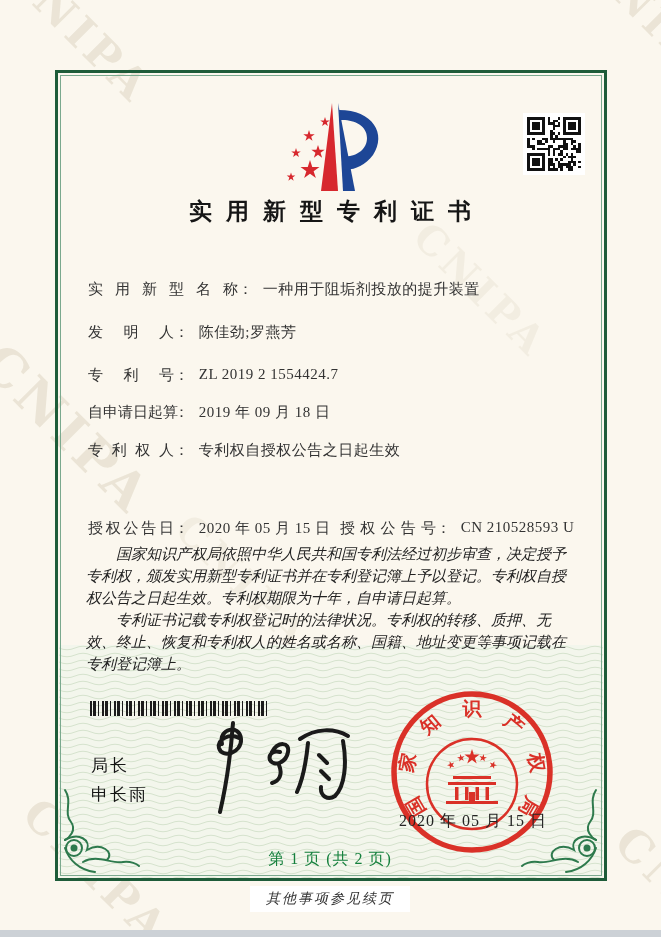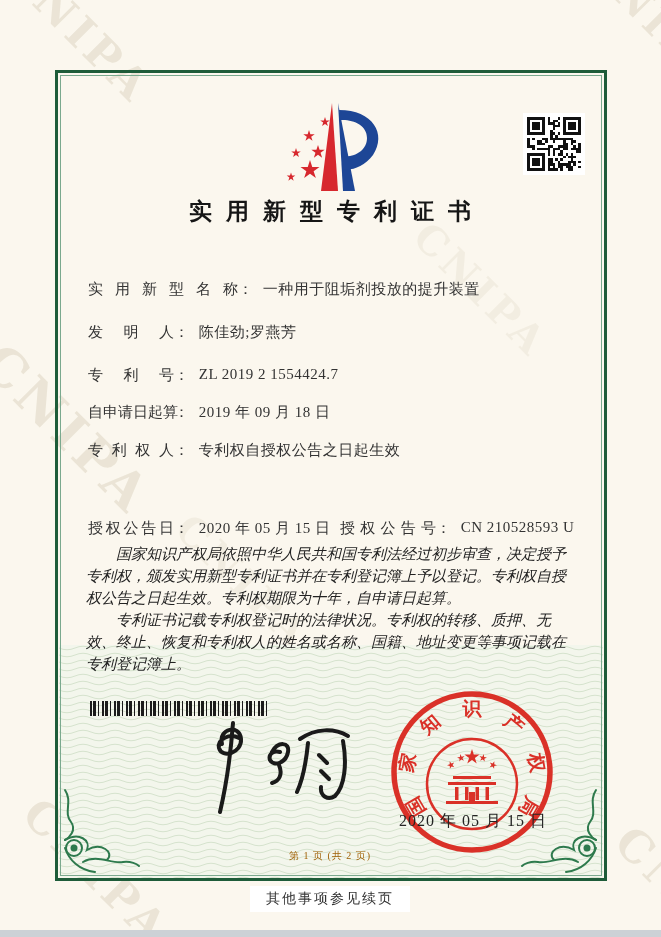--- a/index.html
+++ b/index.html
@@ -49,23 +49,23 @@
     background:repeating-linear-gradient(90deg,#1c1c1c 0 2px,transparent 2px 3px,#1c1c1c 3px 6px,transparent 6px 8px,#1c1c1c 8px 9px,transparent 9px 12px);
   }
   .signer{position:absolute;left:91px;top:751px;font-family:"Liberation Sans","DejaVu Sans",sans-serif;
     font-size:17px;color:#161616;letter-spacing:2px;line-height:29px;}
   .signature{position:absolute;left:192px;top:716px;}
   .seal{position:absolute;left:387px;top:687px;opacity:.94;}
   .seal-date{position:absolute;left:399px;top:811px;font-size:16px;letter-spacing:1px;color:#242424;z-index:5;}
   .corner{position:absolute;}
   .corner-l{left:57px;top:788px;}
   .corner-r{left:520px;top:788px;transform:scaleX(-1);}
-  .page-num{position:absolute;left:55px;top:849px;width:550px;text-align:center;font-size:10px;color:#a16207;letter-spacing:1px;}
+  .page-num{position:absolute;left:55px;top:849px;width:550px;text-align:center;font-size:16px;color:#15803d;letter-spacing:1px;}
   .note-line{position:absolute;left:55px;top:886px;width:550px;text-align:center;}
-  .note-line span{display:inline-block;background:#ffffff;padding:4px 16px;font-size:14px;color:#333;letter-spacing:2px;}
+  .note-line span{display:inline-block;background:#ffffff;padding:4px 16px;font-size:14px;font-style:italic;color:#333;letter-spacing:2px;}
   .scan-edge{position:absolute;left:0;bottom:0;width:661px;height:7px;background:#ccd1d6;}
 </style>
 </head>
 <body>
 
 <div class="page">
 
   <span class="wm" style="left:-14px;top:4px;font-size:44px;">CNIPA</span>
   <span class="wm" style="left:570px;top:-4px;font-size:40px;">CNIPA</span>
   <span class="wm" style="left:-40px;top:398px;font-size:52px;">CNIPA</span>
@@ -383,20 +383,24 @@
     </span>
   </div>
 
   <div class="paras">
     <p>国家知识产权局依照中华人民共和国专利法经过初步审查，决定授予专利权，颁发实用新型专利证书并在专利登记簿上予以登记。专利权自授权公告之日起生效。专利权期限为十年，自申请日起算。</p>
     <p>专利证书记载专利权登记时的法律状况。专利权的转移、质押、无效、终止、恢复和专利权人的姓名或名称、国籍、地址变更等事项记载在专利登记簿上。</p>
   </div>
 
   <div class="barcode"></div>
 
+  <div class="signer">
+    <div>局长</div>
+    <div>申长雨</div>
+  </div>
 
   <svg class="signature" width="170" height="105" viewBox="0 0 170 105">
     <g fill="none" stroke="#1a1a1a" stroke-width="4" stroke-linecap="round" stroke-linejoin="round">
       <path d="M30,28 C26,12 48,8 49,23 C50,37 30,43 27,32 C25,23 38,17 47,22"></path>
       <path d="M41,7 C39,34 35,66 28,96"></path>
       <path d="M80,36 C86,25 98,26 96,36 C94,47 82,51 78,44 C76,38 82,34 88,36"></path>
       <path d="M87,49 C91,59 87,65 80,67"></path>
       <path d="M108,23 C124,12 142,12 156,20"></path>
       <path d="M116,27 C114,47 111,63 105,76"></path>
       <path d="M151,25 C155,47 153,70 143,80 C136,85 128,80 129,71"></path>

